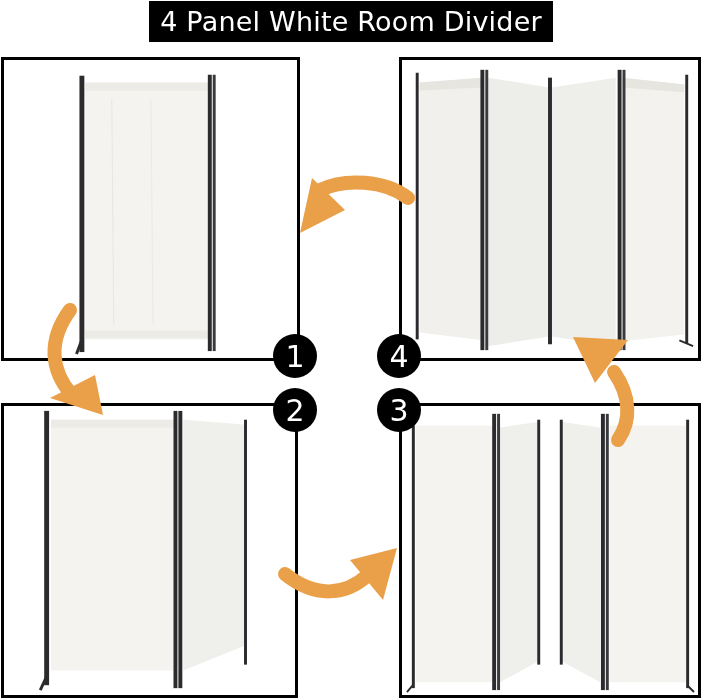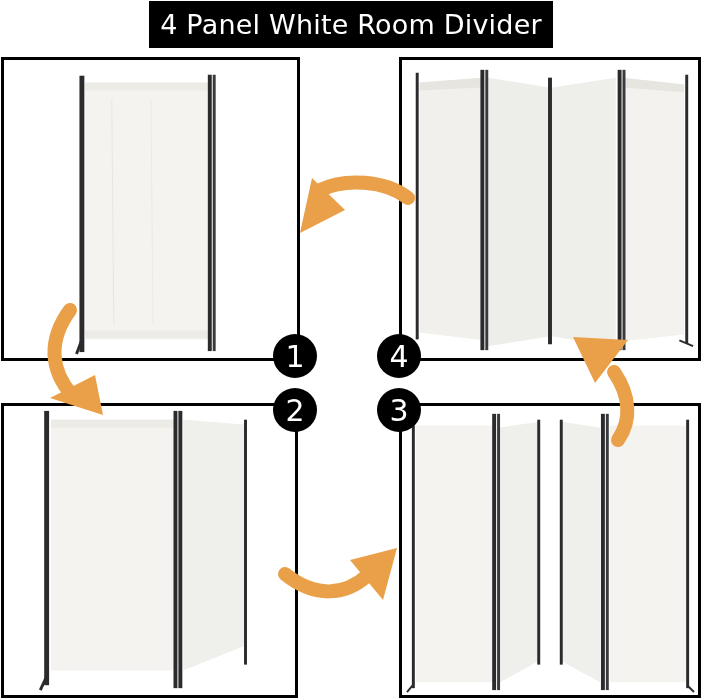--- a/index.html
+++ b/index.html
@@ -1,17 +1,17 @@
 <!DOCTYPE html>
 <html><head>
 <meta charset="utf-8">
 <style>
   html, body { margin:0; padding:0; background:#ffffff; }
   body { width:702px; height:700px; position:relative; overflow:hidden; font-family:"DejaVu Sans", "Liberation Sans", sans-serif; }
-  .title-bar { position:absolute; left:149px; top:1px; width:404px; height:47px; background:#000; color:#fff; display:flex; align-items:center; justify-content:center; font-size:27px; letter-spacing:0.2px; }
+  .title-bar { position:absolute; left:149px; top:1px; width:404px; height:41px; background:#000; color:#fff; display:flex; align-items:center; justify-content:center; font-size:27px; letter-spacing:0.2px; }
   .frame { position:absolute; border:3px solid #000; box-sizing:border-box; background:#fff; overflow:hidden; }
   .badge { position:absolute; width:44px; height:44px; border-radius:50%; background:#000; color:#fff; font-size:30px; display:flex; align-items:center; justify-content:center; z-index:5; }
   .scene { position:absolute; left:0; top:0; width:100%; height:100%; }
   .arrows { position:absolute; left:0; top:0; z-index:4; pointer-events:none; }
 </style>
 </head>
 <body>
 
 <div class="title-bar">4 Panel White Room Divider</div>
 

